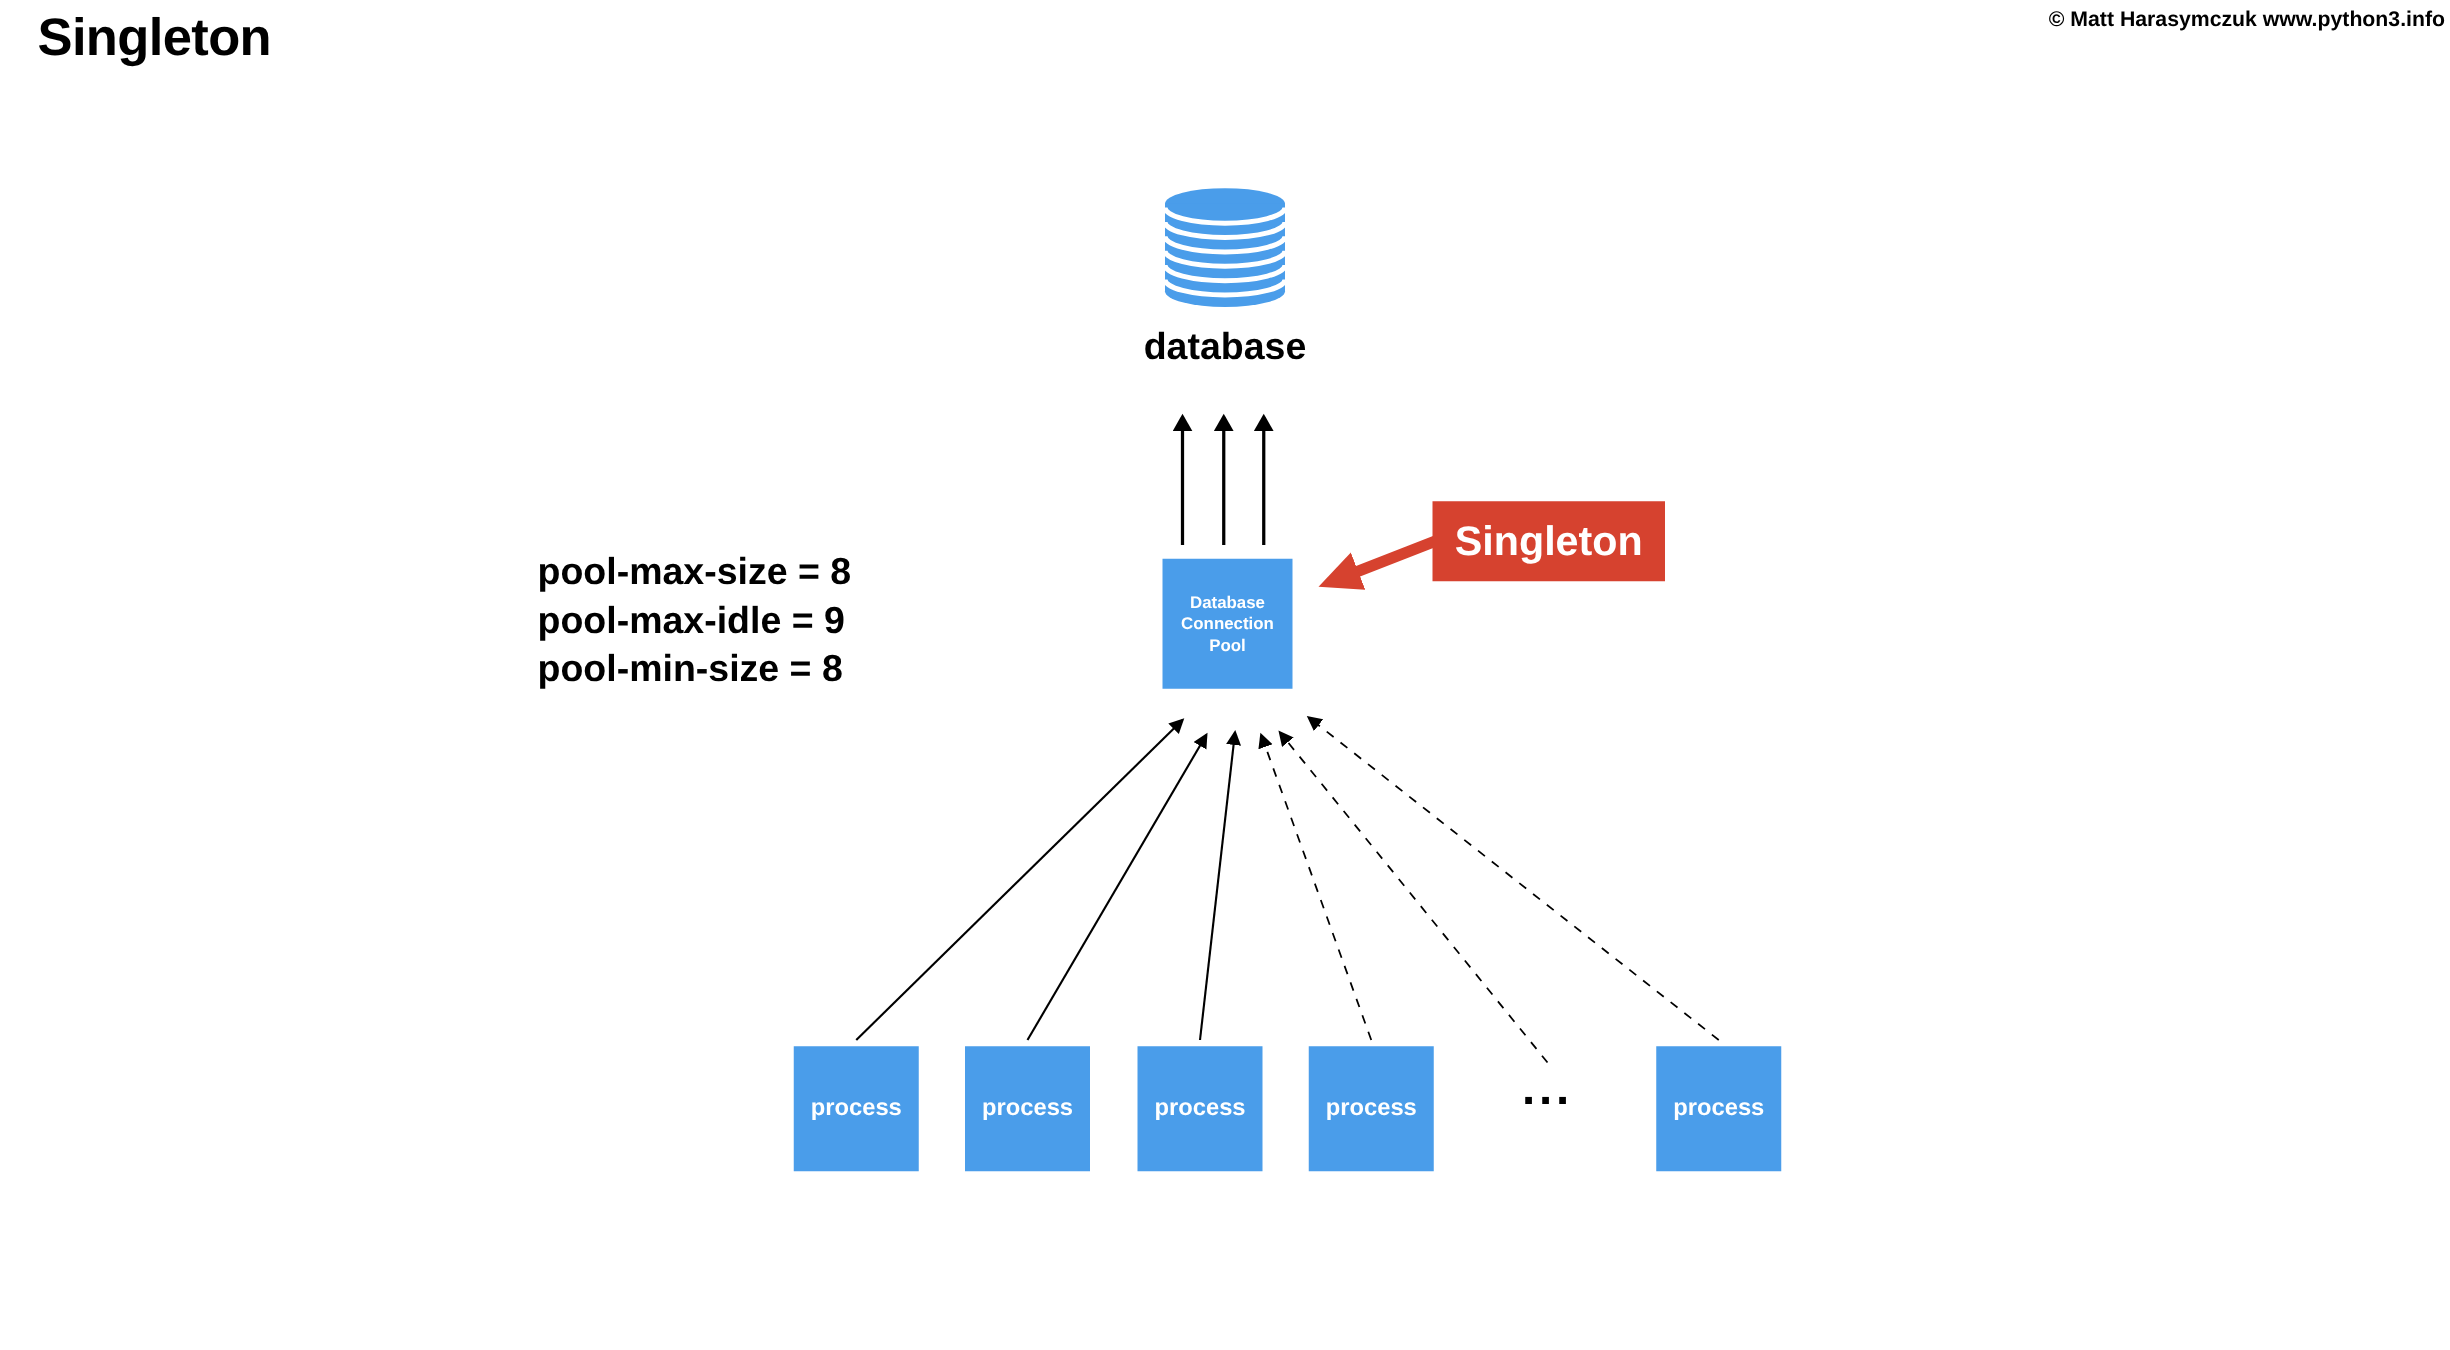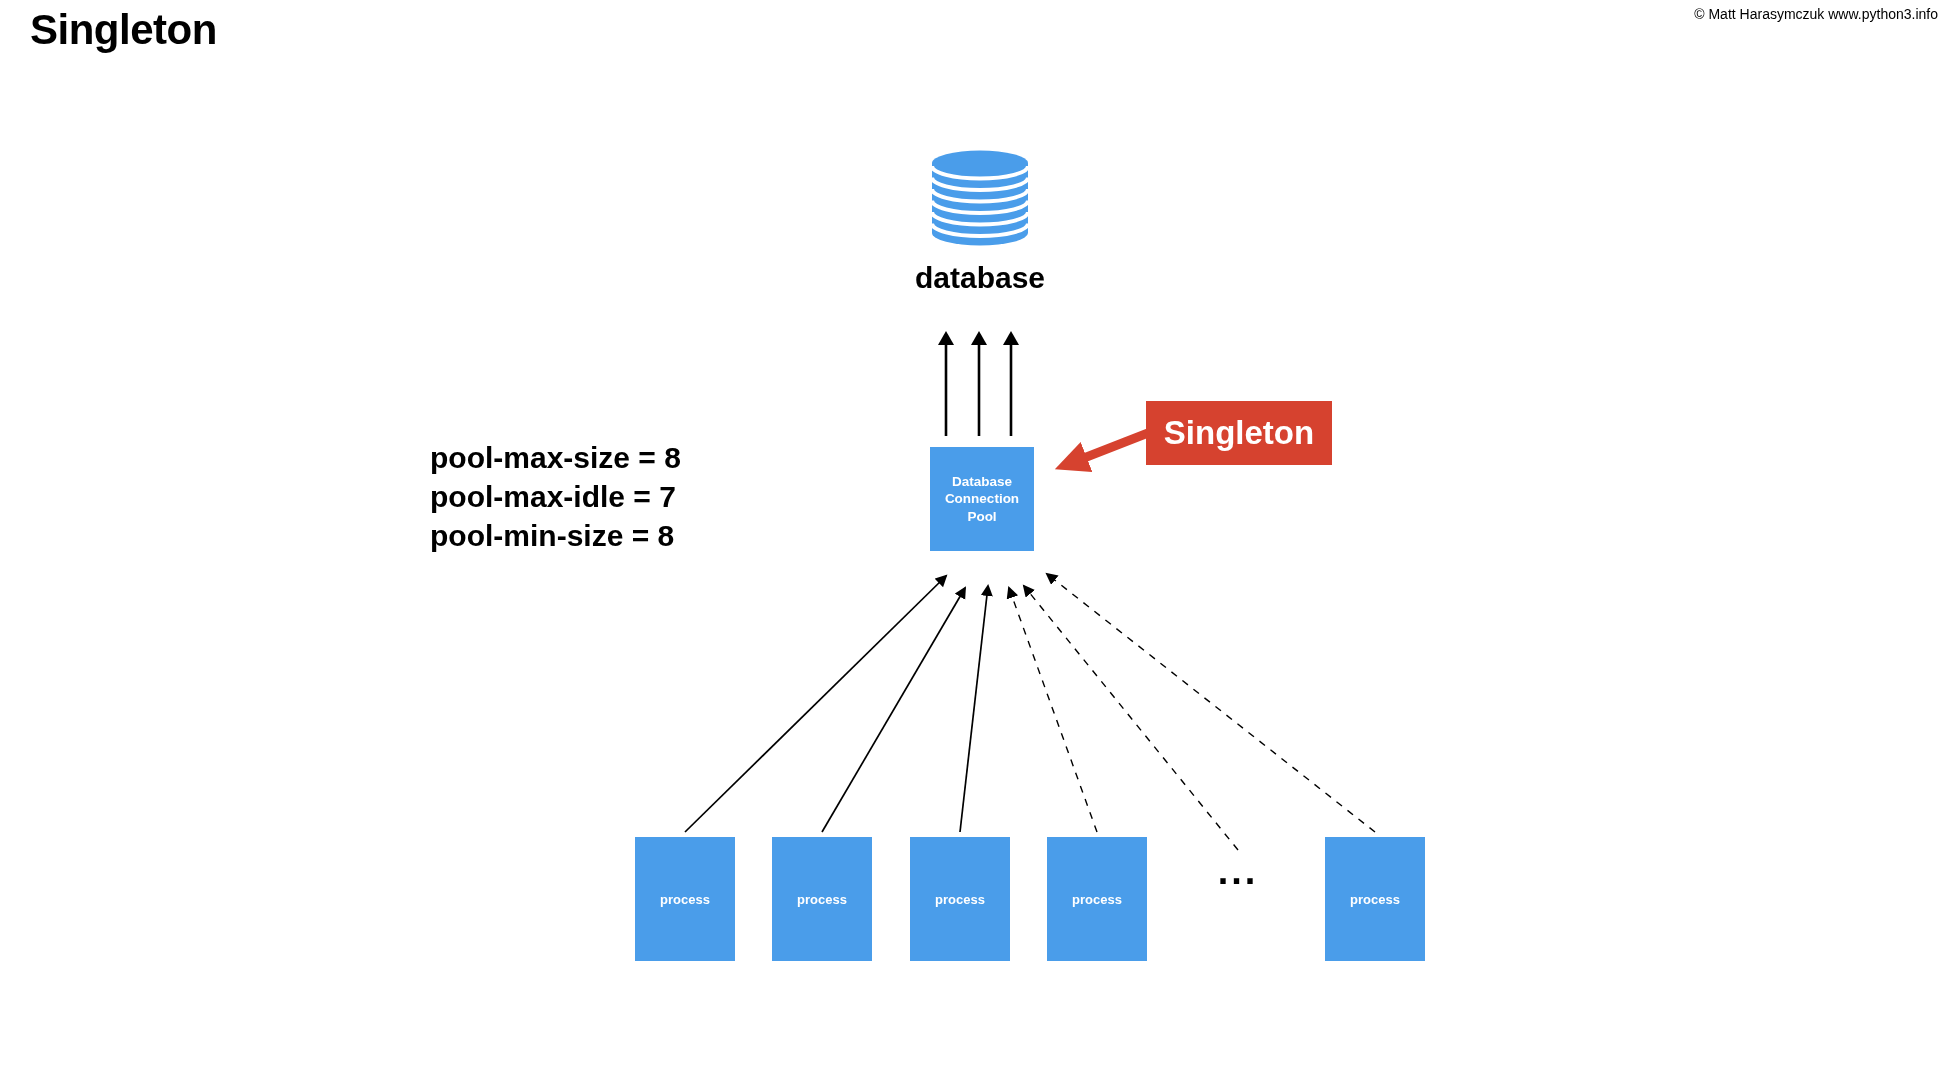--- a/index.html
+++ b/index.html
@@ -10,22 +10,22 @@
     color: var(--ink, #000);
     overflow: hidden;
   }
   .canvas { position: relative; width: 1960px; height: 1080px; background: var(--background, #fff); }
 
   .page-title {
     position: absolute; left: 30px; top: 6px;
     font-size: 42px; font-weight: bold; letter-spacing: -0.5px;
   }
   .copyright {
-    position: absolute; right: 22px; top: 6px;
-    font-size: 14px; font-weight: normal; white-space: nowrap;
+    position: absolute; right: 4px; top: 6px;
+    font-size: 17px; font-weight: bold; white-space: nowrap;
   }
 
   svg.overlay {
     position: absolute; left: 0; top: 0; width: 1960px; height: 1080px;
     pointer-events: none;
   }
   .conn { stroke: var(--ink, #000); fill: none; }
   .conn.vert { stroke-width: 2.6px; }
   .conn.solid { stroke-width: 1.7px; }
   .conn.dashed { stroke-width: 1.4px; stroke-dasharray: 7 7; }
@@ -54,25 +54,25 @@
     display: flex; align-items: center; justify-content: center;
     font-size: 33px; font-weight: bold;
   }
 
   .params {
     position: absolute; left: 430px; top: 438px;
     font-size: 30px; font-weight: bold; line-height: 39px; white-space: nowrap;
   }
 
   .proc-box {
-    position: absolute; top: 837px; width: 100px; height: 124px;
+    position: absolute; top: 837px; width: 100px; height: 100px;
     background: var(--accent-blue, #4a9dea);
     color: var(--text-on-accent, #fff);
     display: flex; align-items: center; justify-content: center;
-    font-size: 13px; font-weight: bold;
+    font-size: 19px; font-weight: bold;
   }
   .ellipsis {
     position: absolute; left: 1199px; top: 850px; width: 78px;
     text-align: center; font-size: 38px; font-weight: bold; letter-spacing: 3px;
   }
 </style>
 </head>
 <body>
 
 <div class="canvas">
@@ -134,21 +134,21 @@
     <span>Connection</span>
     <span>Pool</span>
   </div>
 
   <div class="callout-box">
     <span>Singleton</span>
   </div>
 
   <div class="params">
     <div>pool-max-size = 8</div>
-    <div>pool-max-idle = 7</div>
+    <div>pool-max-idle = 9</div>
     <div>pool-min-size = 8</div>
   </div>
 
   <div class="proc-box" style="left:635px">process</div>
   <div class="proc-box" style="left:772px">process</div>
   <div class="proc-box" style="left:910px">process</div>
   <div class="proc-box" style="left:1047px">process</div>
   <div class="ellipsis">...</div>
   <div class="proc-box" style="left:1325px">process</div>
 

